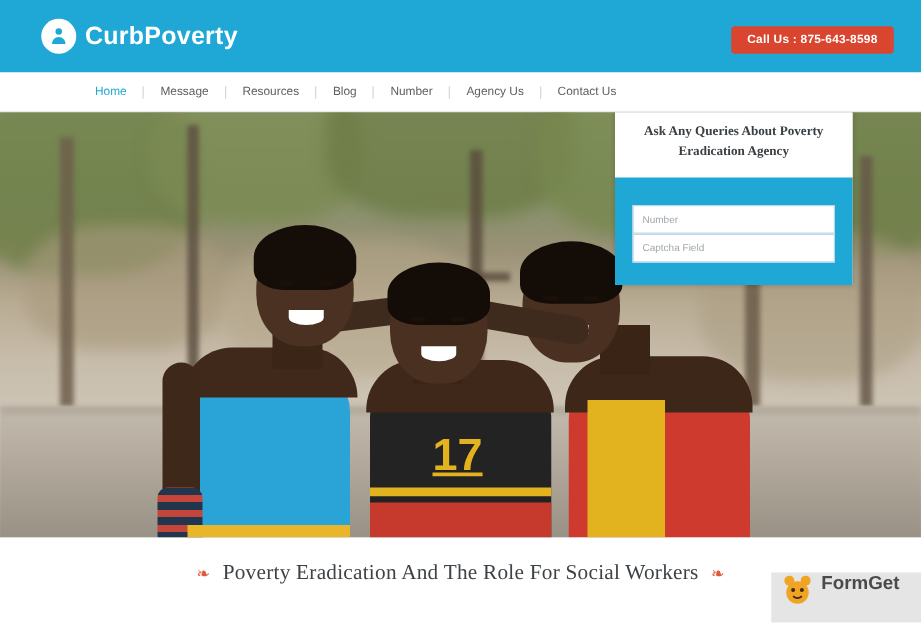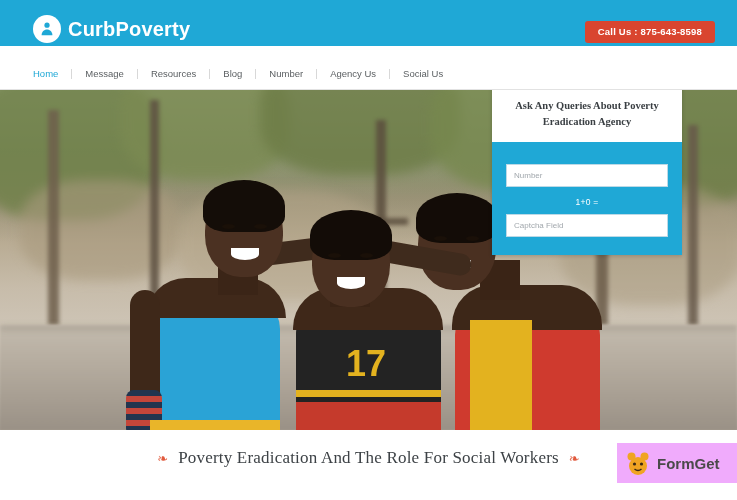--- a/index.html
+++ b/index.html
@@ -19,21 +19,21 @@
     height: 500px;
     background: #ffffff;
     overflow: hidden;
   }
 
   
   .header {
     position: absolute;
     left: 0; top: 0;
     width: 737px;
-    height: 46px;
+    height: 58px;
     background: #1fa8d6;
   }
   .logo-wrap {
     position: absolute;
     left: 33px;
     top: 15px;
     display: flex;
     align-items: center;
   }
   .logo-circle {
@@ -88,21 +88,21 @@
     align-items: center;
   }
   .nav-item {
     font-size: 9.5px;
     color: #5c6063;
     padding: 0 13px;
     line-height: 1;
     white-space: nowrap;
     position: relative;
   }
-  .nav-item:first-child { padding-left: 0; }
+  .nav-item:first-child { padding-left: 0; margin-left: 43px; }
   .nav-item.active { color: #1fa8d6; }
   .nav-sep {
     width: 1px;
     height: 10px;
     background: #d8d8d8;
   }
 
   
   .hero {
     position: absolute;
@@ -271,26 +271,25 @@
   .deco {
     color: #e1593c;
     font-size: 13px;
     line-height: 1;
   }
 
   
   .watermark {
     position: absolute;
     right: 0;
-    bottom: 17px;
+    bottom: 2px;
     width: 120px;
     height: 40px;
-    background: #f0abfc;
+    background: #e5e5e5;
     display: flex;
-    align-items: center;
     padding-left: 8px;
     box-sizing: border-box;
   }
   .wm-logo {
     width: 26px;
     height: 26px;
     margin-right: 6px;
     position: relative;
   }
   .wm-text {
@@ -325,21 +324,21 @@
         <span class="nav-item">Message</span>
         <span class="nav-sep"></span>
         <span class="nav-item">Resources</span>
         <span class="nav-sep"></span>
         <span class="nav-item">Blog</span>
         <span class="nav-sep"></span>
         <span class="nav-item">Number</span>
         <span class="nav-sep"></span>
         <span class="nav-item">Agency Us</span>
         <span class="nav-sep"></span>
-        <span class="nav-item">Social Us</span>
+        <span class="nav-item">Contact Us</span>
       </div>
   </div>
 
   <div class="hero">
     <div class="hero-bg"></div>
 
     <div class="bg-shape" style="left:-30px; top:-20px; width:190px; height:150px; background:#6f8048;"></div>
     <div class="bg-shape" style="left:120px; top:-30px; width:170px; height:120px; background:#7b8a52;"></div>
     <div class="bg-shape" style="left:260px; top:-35px; width:200px; height:120px; background:#6d7c46;"></div>
     <div class="bg-shape" style="left:430px; top:-30px; width:190px; height:130px; background:#77884e;"></div>
@@ -399,33 +398,32 @@
     <div class="kid">
       <div class="body-shape" style="left:296px; top:215px; width:145px; height:125px; background:#232323; border-radius:28px 28px 0 0;"></div>
       <div class="body-shape" style="left:293px; top:198px; width:150px; height:42px; background:#3f2819; border-radius:40px 40px 0 0;"></div>
       <div class="body-shape" style="left:330px; top:175px; width:40px; height:42px; background:#3a2416;"></div>
       <div class="head" style="left:312px; top:125px; width:78px; height:92px; background:#4a3021;"></div>
       <div class="hair" style="left:310px; top:120px; width:82px; height:50px; background:#130c07;"></div>
       <div style="position:absolute; left:328px; top:163px; width:13px; height:5px; background:#1a1008; border-radius:50%;"></div>
       <div style="position:absolute; left:360px; top:163px; width:13px; height:5px; background:#1a1008; border-radius:50%;"></div>
       <div class="smile" style="left:337px; top:187px; width:28px; height:12px;"></div>
 
-      <div style="position:absolute; left:346px; top:252px; width:50px; height:44px; color:#e3b21f; font-size:36px; font-weight:bold; font-family:'Liberation Sans',sans-serif; line-height:44px;">17</div>
+      <div style="position:absolute; left:346px; top:252px; width:50px; height:44px; color:#e3b21f; font-size:36px; font-weight:bold; font-family:'Liberation Sans',sans-serif; line-height:44px;text-decoration:underline;">17</div>
 
       <div style="position:absolute; left:296px; top:300px; width:145px; height:7px; background:#e3b21f;"></div>
       <div style="position:absolute; left:296px; top:312px; width:145px; height:28px; background:#c53a2c;"></div>
     </div>
 
     <div class="form-panel" style="left:492px; top:-6px;">
       <div class="form-head">
         <div class="form-head-title">Ask Any Queries About Poverty Eradication Agency</div>
       </div>
       <div class="form-body">
         <input class="field" type="text" placeholder="Number" style="">
-        <div class="captcha-label">1+0 =</div>
         <input class="field" type="text" placeholder="Captcha Field" style="">
       </div>
     </div>
   </div>
 
   <div class="bottom">
     <div class="bottom-title-row">
       <span class="deco">❧</span>
       <span class="bottom-title">Poverty Eradication And The Role For Social Workers</span>
       <span class="deco">❧</span>

